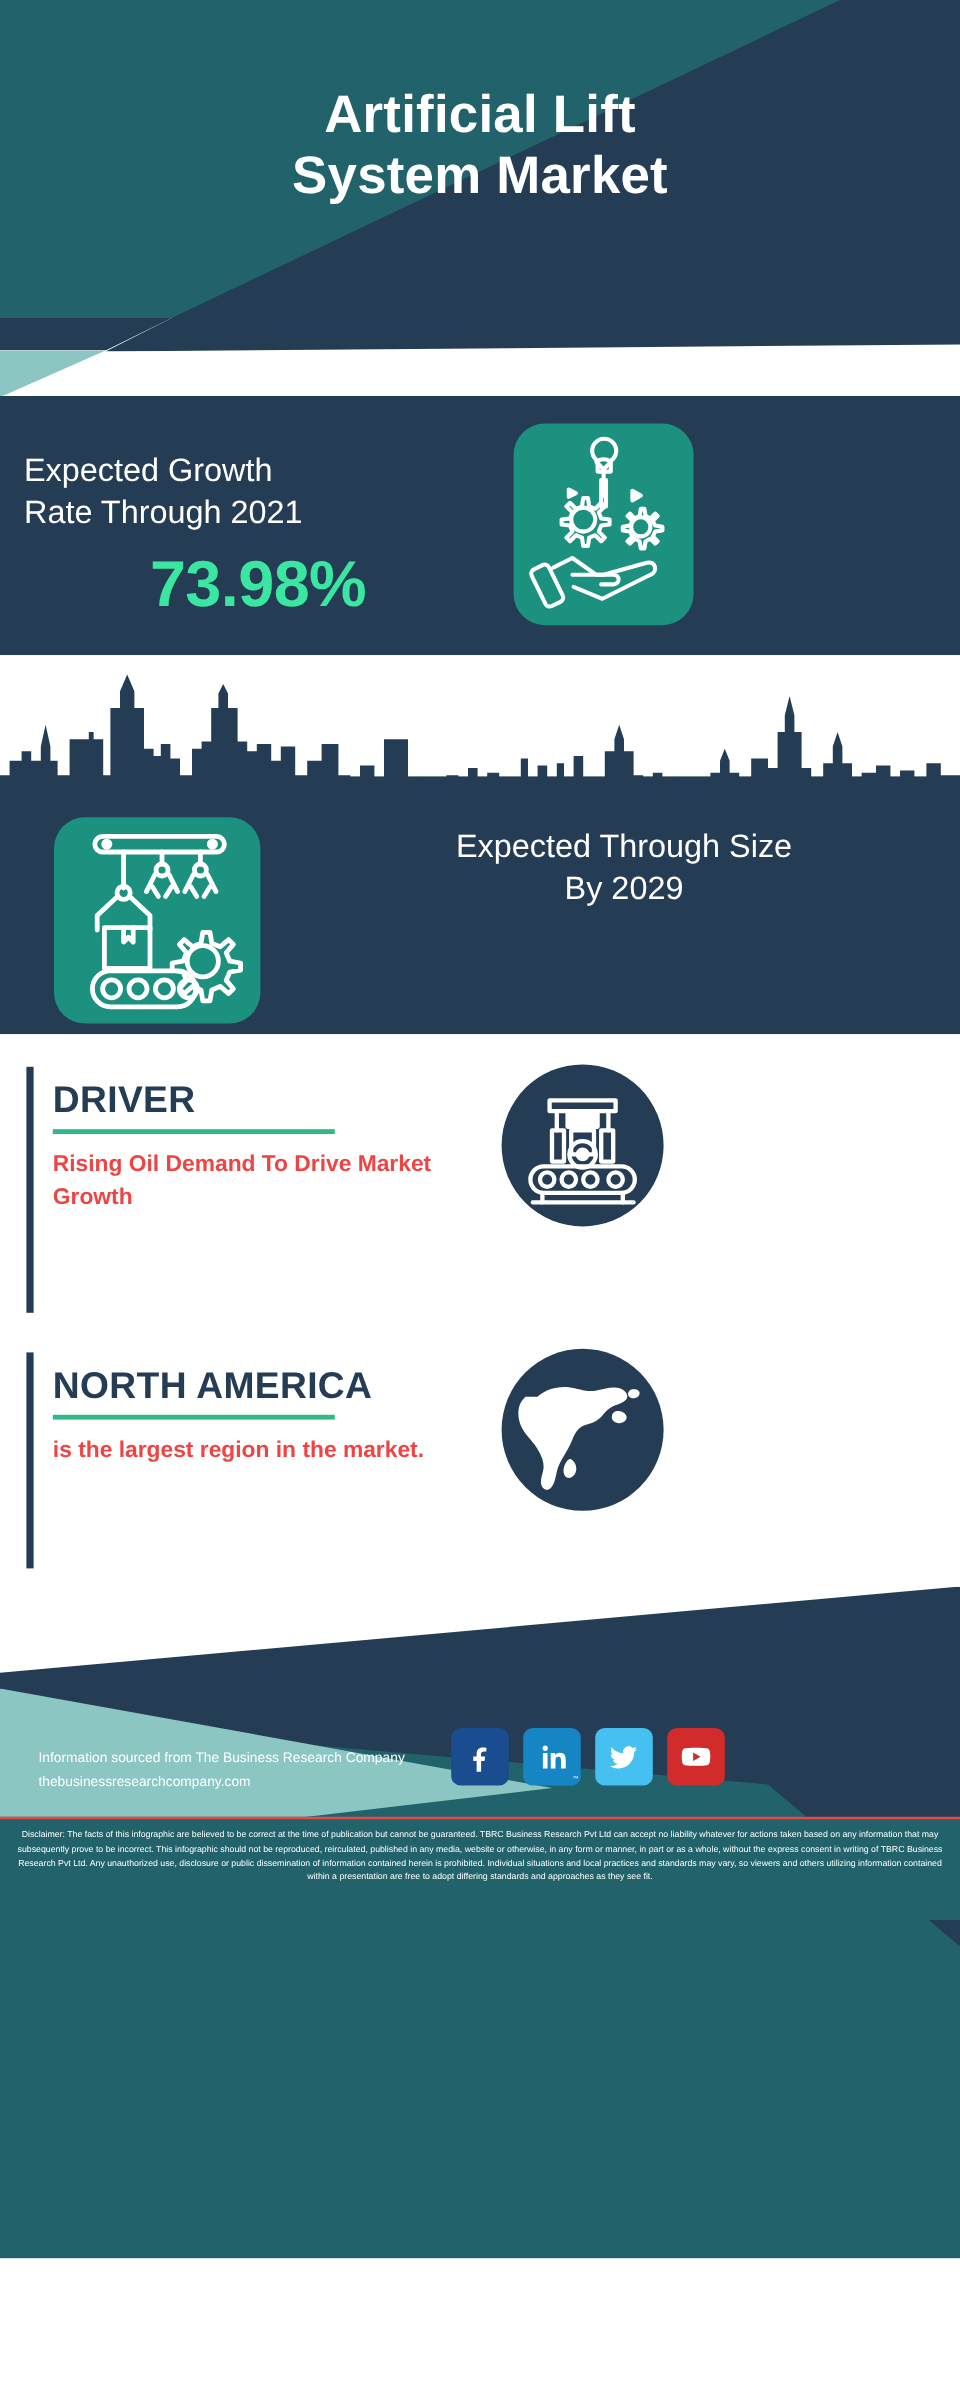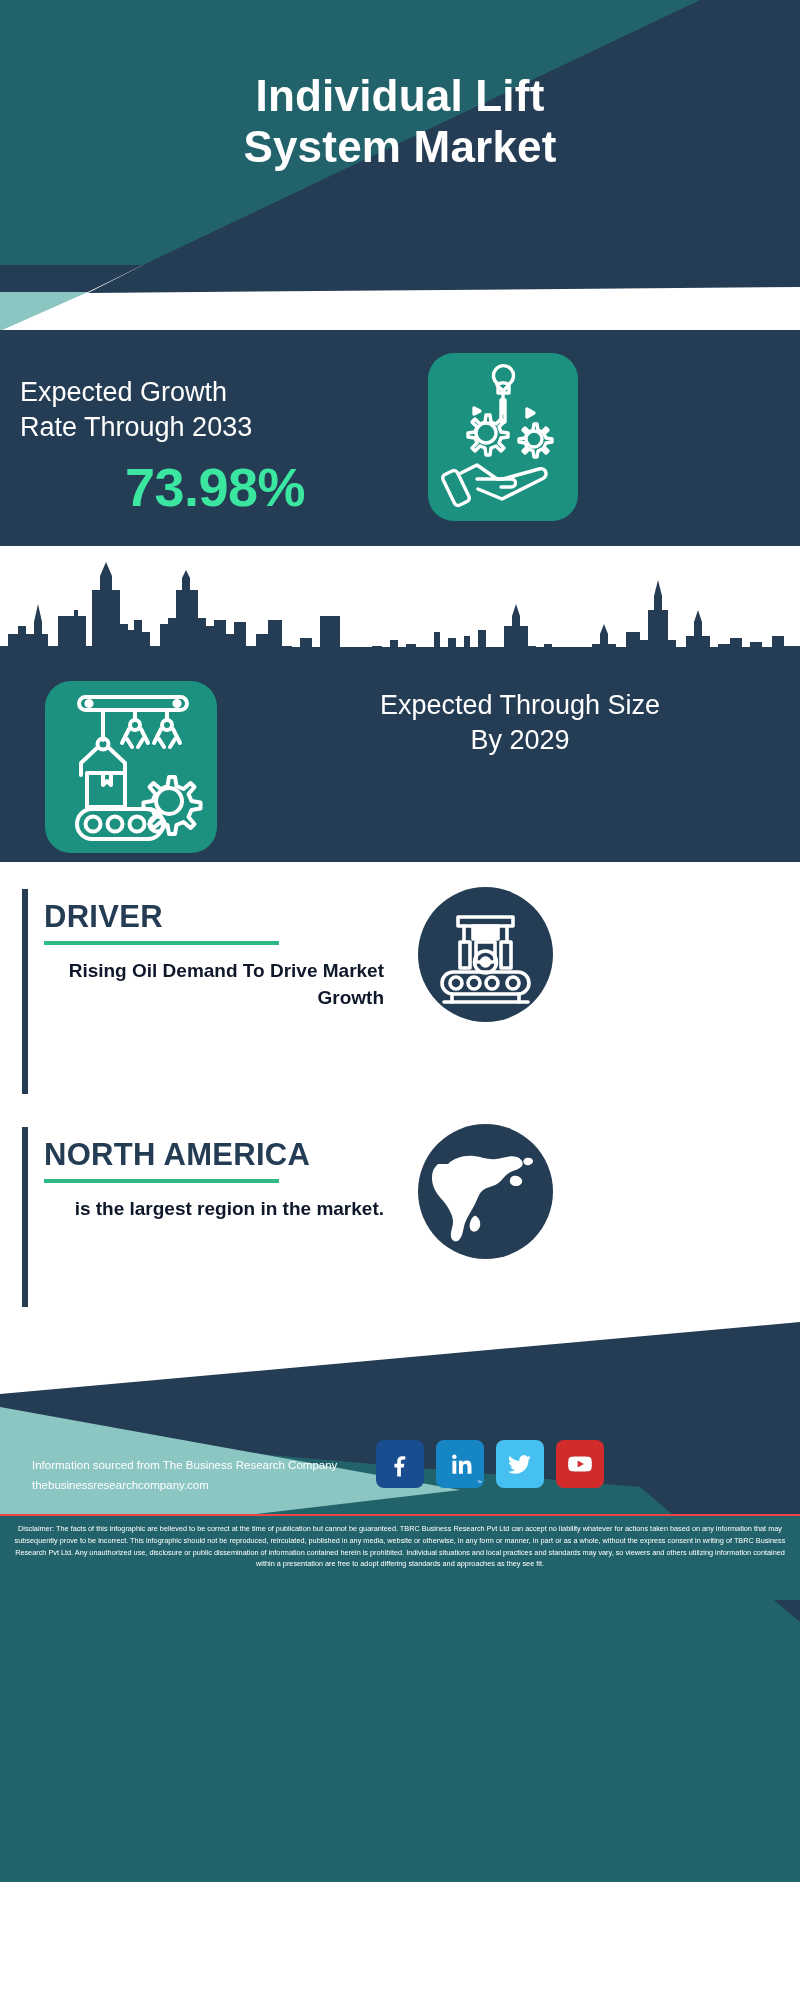--- a/index.html
+++ b/index.html
@@ -114,21 +114,21 @@
   }
   .card-body { position:absolute; left:22px; top:12px; width:340px; }
   .card-title {
     color:#253d54; font-size:31px; font-weight:bold; letter-spacing:0.3px;
     line-height:1.05;
   }
   .card-underline {
     width:235px; height:4px; background:#2eb985; margin-top:7px; margin-bottom:12px;
   }
   .card-text {
-    color:#0f172a; font-size:19px; font-weight:bold; line-height:1.45;text-align:right;
+    color:#ef4444; font-size:19px; font-weight:bold; line-height:1.45;
   }
   .card-text.regular { font-weight:bold; }
   .circle-icon {
     position:absolute; width:135px; height:135px;
     background:#253d54; border-radius:50%;
   }
   .circle-icon svg { display:block; width:100%; height:100%; }
 
   #card-driver { left:22px; top:27px; height:205px; }
   #card-driver .card-title { font-size:31px; }
@@ -192,35 +192,35 @@
   }
 </style>
 </head>
 <body>
 
 <div class="page">
 
   <div class="header">
     <div class="diag-dark"></div>
     <div class="header-title">
-      <span>Individual Lift</span>
+      <span>Artificial Lift</span>
       <span class="l2">System Market</span>
     </div>
   </div>
 
   <div class="band">
     <div class="dark-right"></div>
     <div class="teal-left"></div>
     <div class="mint-left"></div>
   </div>
 
   <div class="growth">
     <div class="growth-label">
       <span>Expected Growth</span><br>
-      <span>Rate Through 2033</span>
+      <span>Rate Through 2021</span>
     </div>
     <div class="growth-value">73.98%</div>
     <div class="icon-tile growth-tile">
       <svg viewBox="0 0 150 168" fill="none" stroke="#ffffff" stroke-width="3.4" stroke-linecap="round" stroke-linejoin="round">
 
         <path d="M75 38 l0 22 M69 32 a9 9 0 0 1 12 0 l-6 6 -6 -6 z"></path>
         <path d="M70 31 a10 10 0 1 1 11 0 l0 9 -11 0 z" fill="none"></path>
         <path d="M73 47 l4 0 0 22 -4 0 z"></path>
 
         <g>

